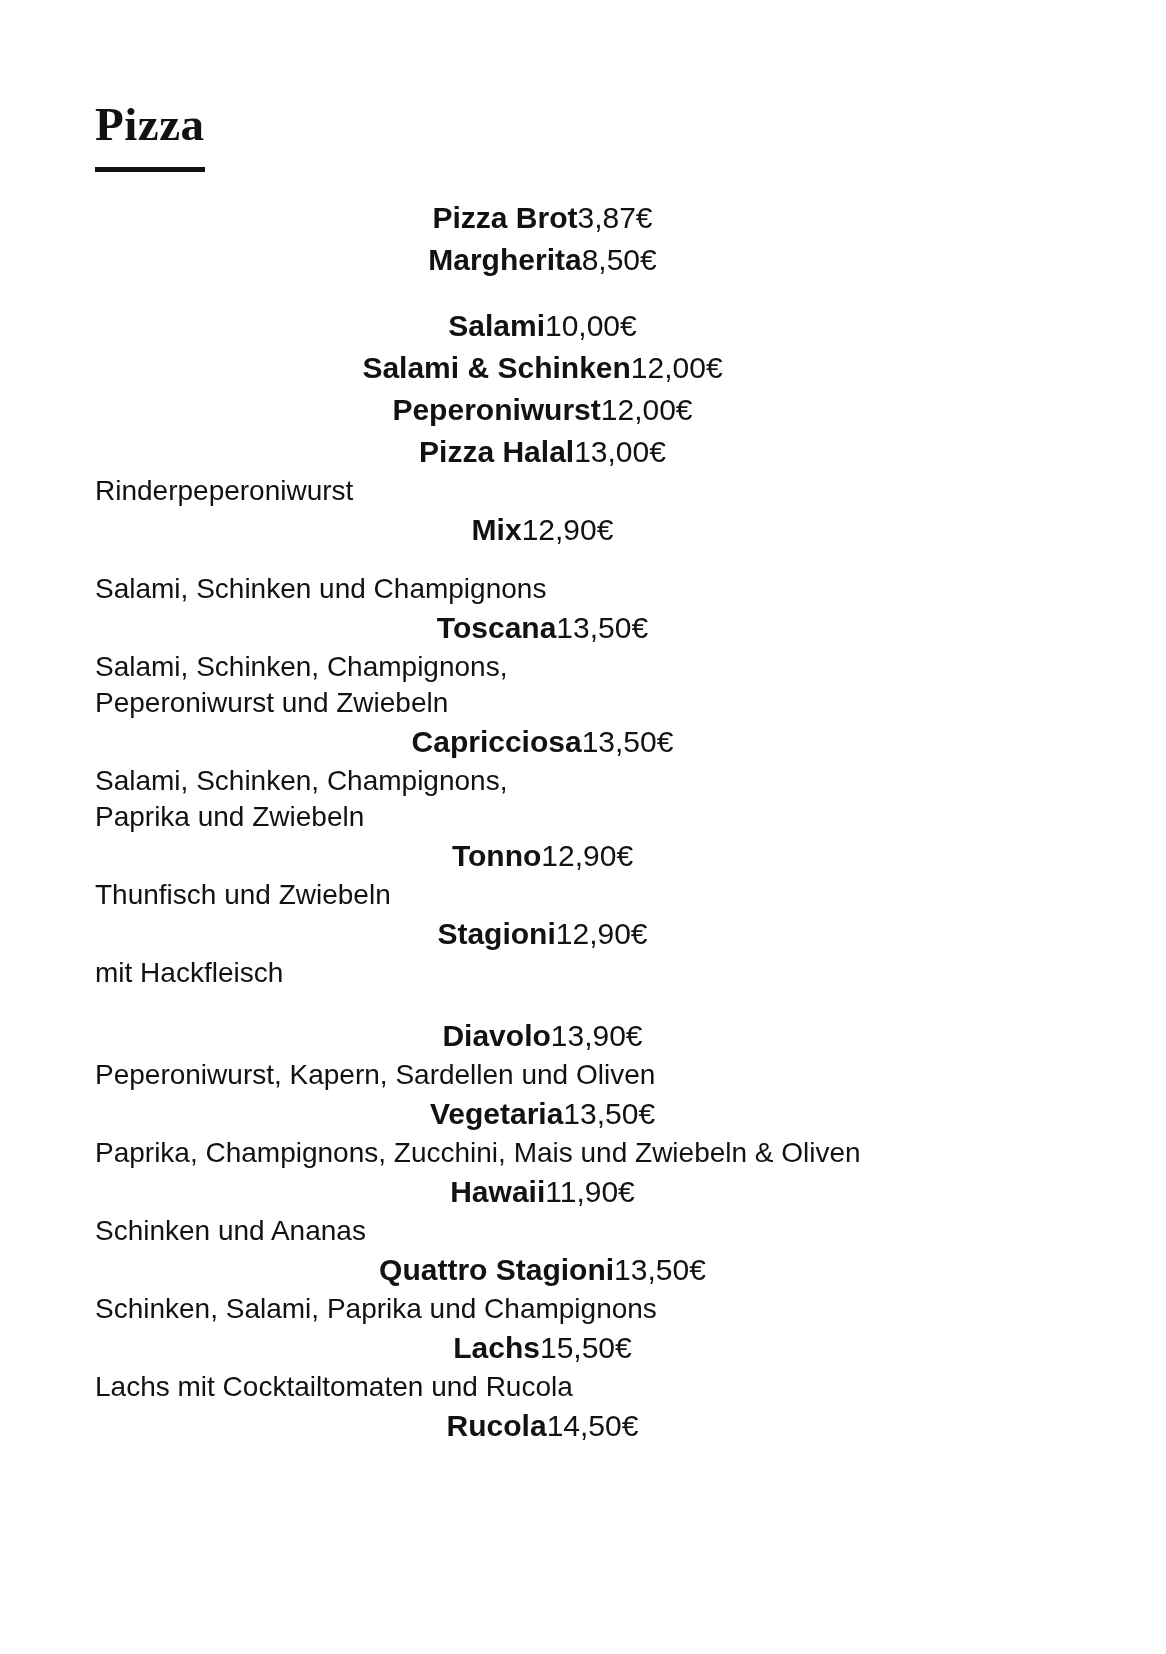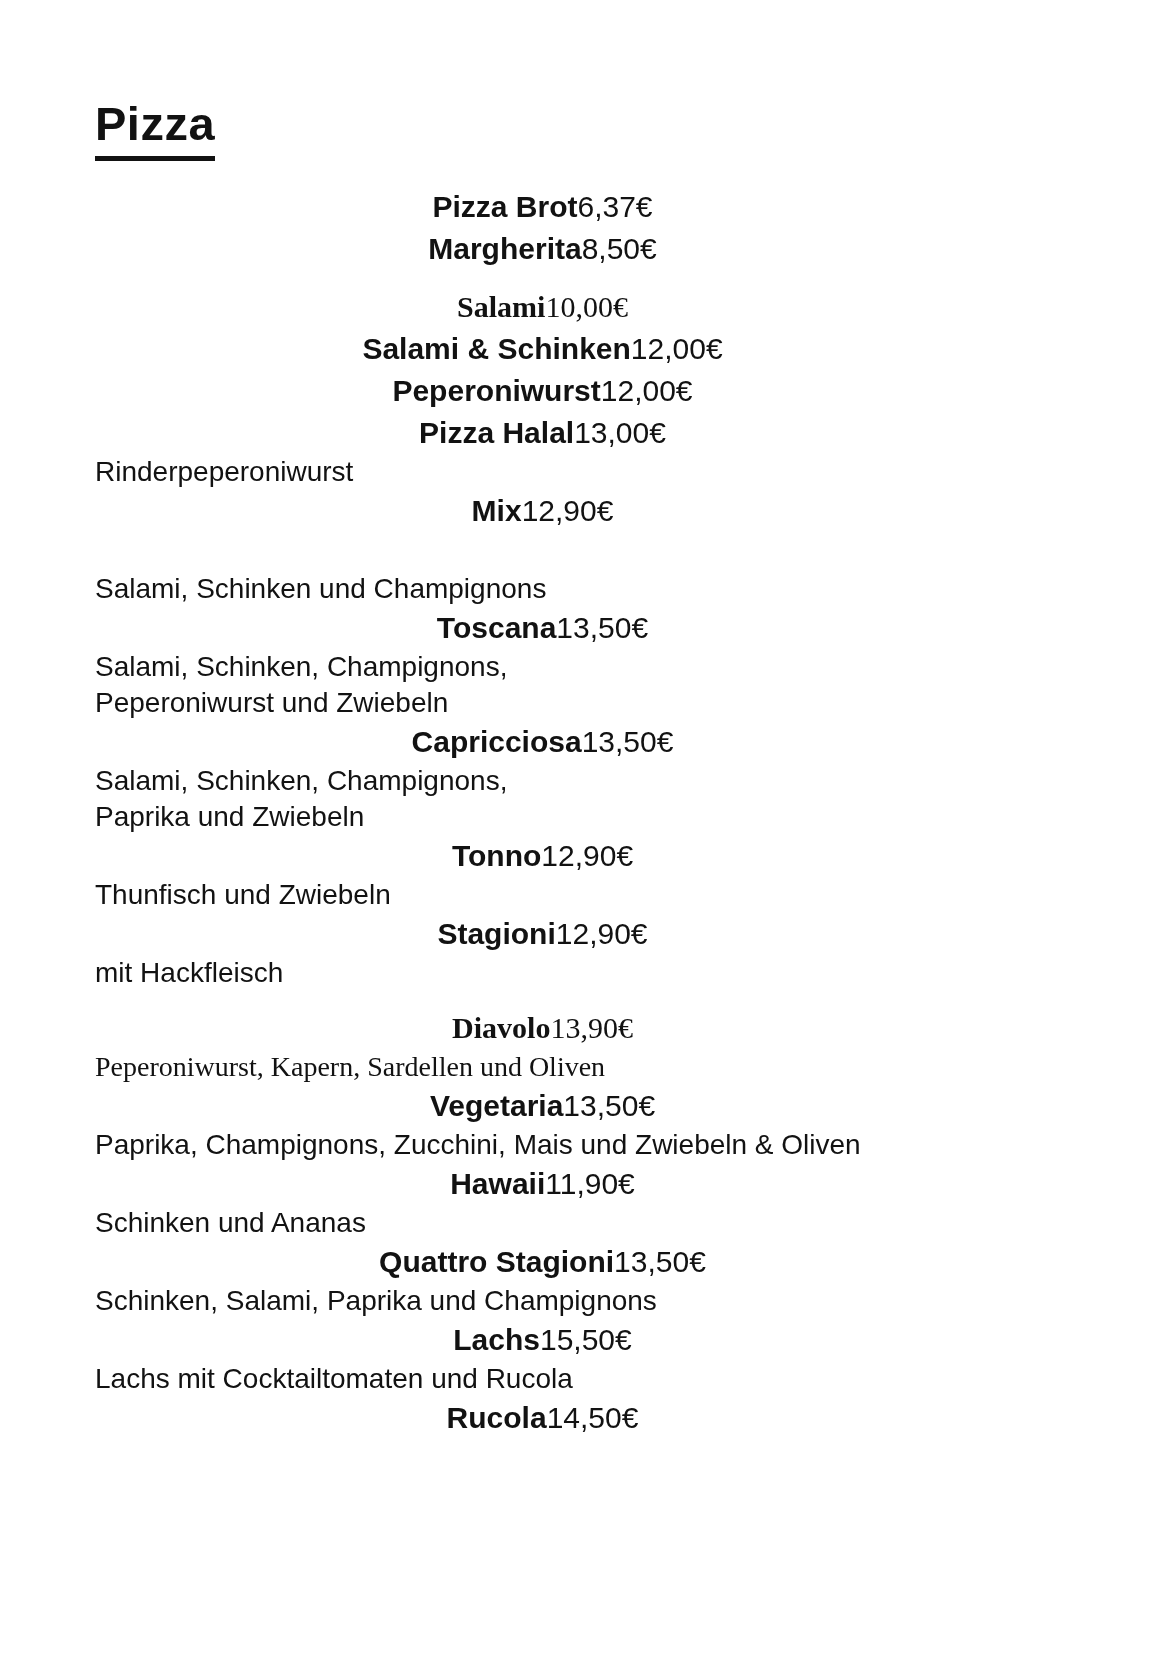--- a/index.html
+++ b/index.html
@@ -18,21 +18,22 @@
   .page {
     padding: 96px 176px 0 95px; 
   }
   .page-title {
     display: inline-block;
     font-size: 47px;
     font-weight: 700;
     line-height: 56px;
     letter-spacing: 0.5px;
     border-bottom: 5px solid #121212;
-    padding-bottom: 4px;
+    padding-bottom: 15px;
+    font-family: Liberation Serif, serif;
   }
   .menu {
     margin-top: 25px;
   }
   .item-row {
     display: flex;
     justify-content: center;
     align-items: baseline;
     line-height: 42px;
   }
@@ -45,36 +46,36 @@
     font-size: 30px;
     font-weight: 400;
     white-space: nowrap;
   }
   .item-desc {
     font-size: 28px;
     font-weight: 400;
     line-height: 36px;
     white-space: nowrap;
   }
-  .gap-top { margin-top: 16px; font-family: Liberation Serif, serif; }
-  .desc-gap { margin-top: 39px; }
+  .gap-top { margin-top: 24px; }
+  .desc-gap { margin-top: 20px; }
 </style>
 </head>
 <body>
 
 <div class="page">
 
   <div class="page-title">Pizza</div>
 
   <div class="menu">
 
     <div class="item">
       <div class="item-row">
         <span class="item-name">Pizza Brot</span>
-        <span class="item-price">6,37€</span>
+        <span class="item-price">3,87€</span>
       </div>
     </div>
 
     <div class="item">
       <div class="item-row">
         <span class="item-name">Margherita</span>
         <span class="item-price">8,50€</span>
       </div>
     </div>
 

